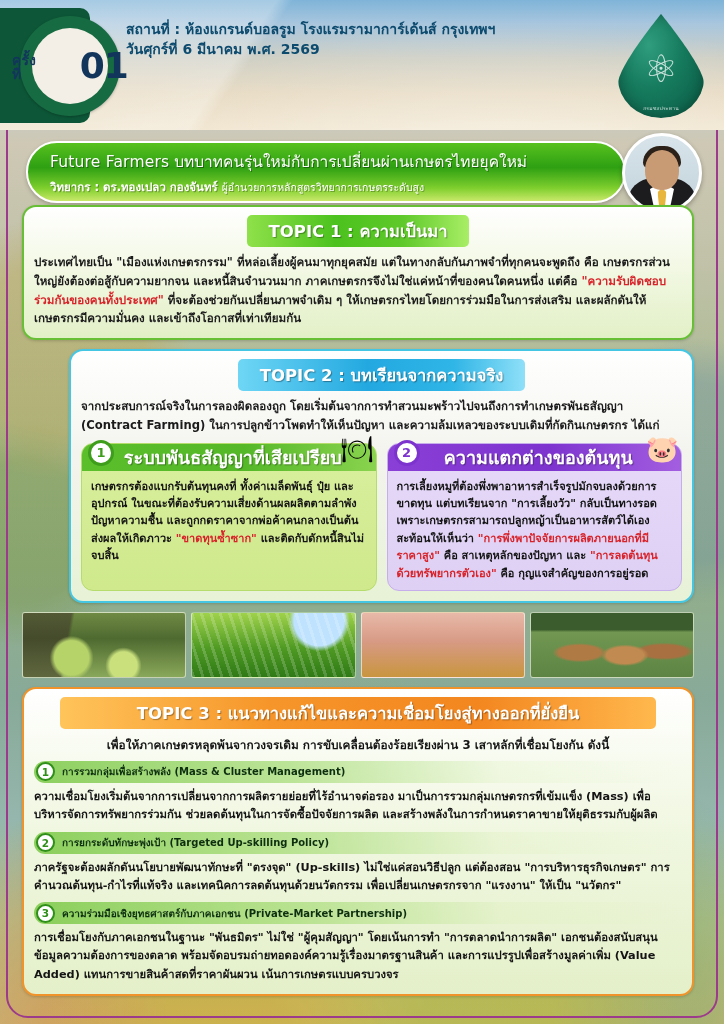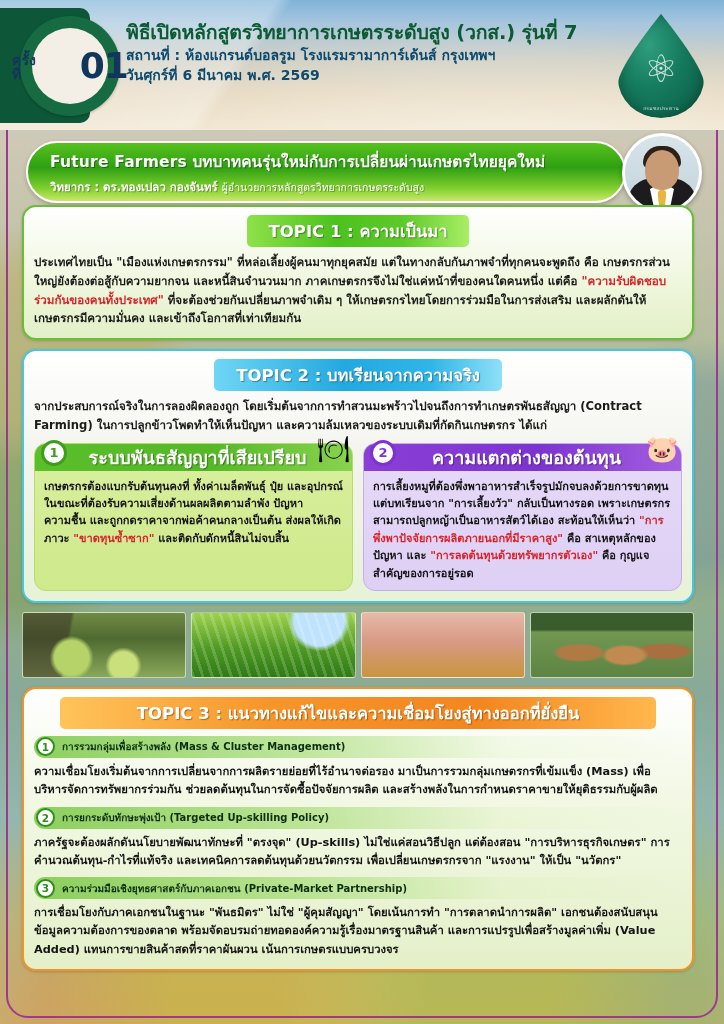--- a/index.html
+++ b/index.html
@@ -116,21 +116,21 @@
   
   .speaker-bar {
     position:absolute; left:26px; top:141px; width:600px; height:62px;
     border-radius: 31px;
     background: linear-gradient(180deg,#57c11e 0%, #2ea012 42%, #7fcf2e 78%, #c9e86a 100%);
     border: 2px solid #ffffff;
     box-shadow: 0 2px 4px rgba(0,0,0,.22);
     padding: 6px 90px 6px 22px;
     display:flex; flex-direction:column; justify-content:center;
   }
-  .speaker-line1 { font-size: 15.5px; font-weight:700; color:#ffffff;
+  .speaker-line1 { font-size: 15.5px; font-weight:400; color:#ffffff;
     text-shadow: 1px 1px 0 rgba(0,0,0,.35); white-space:nowrap; }
   .speaker-line1 .ff { letter-spacing:.2px; }
   .speaker-line2 { font-size: 11.5px; font-weight:700; color:#ffffff; margin-top:4px;
     text-shadow: 1px 1px 0 rgba(0,0,0,.3); white-space:nowrap; }
   .speaker-line2 .sub { font-weight:400; font-size:10.5px; }
 
   .speaker-photo {
     position:absolute; right:22px; top:133px; width:80px; height:80px;
     border-radius:50%; border:3px solid #ffffff; overflow:hidden;
     box-shadow:0 2px 5px rgba(0,0,0,.3);
@@ -260,21 +260,20 @@
   <div class="header-ribbon"></div>
 
   <div class="badge">
     <div class="badge-inner">
       <div class="badge-kicker">ครั้งที่</div>
       <div class="badge-num">01</div>
     </div>
   </div>
 
   <div class="header-titles">
-    <div class="title-1">พิธีเปิดหลักสูตรวิทยาการเกษตรระดับสูง (วกส.) รุ่นที่ 7</div>
     <div class="title-2">สถานที่ : ห้องแกรนด์บอลรูม โรงแรมรามาการ์เด้นส์ กรุงเทพฯ</div>
     <div class="title-3">วันศุกร์ที่ 6 มีนาคม พ.ศ. 2569</div>
   </div>
 
   <div class="logo-drop">
     <div class="logo-emblem">⚛</div>
     <div class="logo-caption">กรมชลประทาน</div>
   </div>
 </div>
 
@@ -298,21 +297,21 @@
 
 <div class="content">
 
   <div class="panel p1">
     <div class="topic-chip chip-green">TOPIC 1 : ความเป็นมา</div>
     <div class="body-text">
       <span>ประเทศไทยเป็น "เมืองแห่งเกษตรกรรม" ที่หล่อเลี้ยงผู้คนมาทุกยุคสมัย แต่ในทางกลับกันภาพจำที่ทุกคนจะพูดถึง คือ เกษตรกรส่วนใหญ่ยังต้องต่อสู้กับความยากจน และหนี้สินจำนวนมาก ภาคเกษตรกรจึงไม่ใช่แค่หน้าที่ของคนใดคนหนึ่ง แต่คือ </span><span class="hl-red">"ความรับผิดชอบร่วมกันของคนทั้งประเทศ"</span><span> ที่จะต้องช่วยกันเปลี่ยนภาพจำเดิม ๆ ให้เกษตรกรไทยโดยการร่วมมือในการส่งเสริม และผลักดันให้เกษตรกรมีความมั่นคง และเข้าถึงโอกาสที่เท่าเทียมกัน</span>
     </div>
   </div>
 
-  <div class="panel p2" style="margin-top:9px;">
+  <div class="panel p2" style="margin-top:9px;margin-left:47px;">
     <div class="topic-chip chip-blue">TOPIC 2 : บทเรียนจากความจริง</div>
     <div class="body-text">จากประสบการณ์จริงในการลองผิดลองถูก โดยเริ่มต้นจากการทำสวนมะพร้าวไปจนถึงการทำเกษตรพันธสัญญา (Contract Farming) ในการปลูกข้าวโพดทำให้เห็นปัญหา และความล้มเหลวของระบบเดิมที่กัดกินเกษตรกร ได้แก่</div>
 
     <div class="subrow">
 
       <div class="subcard green">
         <div class="sub-head green">
           <div class="sub-num green">1</div>
           <div class="sub-title">ระบบพันธสัญญาที่เสียเปรียบ</div>
           <div class="sub-emoji">🍽</div>
@@ -337,20 +336,21 @@
 
   <div class="photostrip">
     <div class="ph ph1"></div>
     <div class="ph ph2"></div>
     <div class="ph ph3"></div>
     <div class="ph ph4"></div>
   </div>
 
   <div class="panel p3" style="margin-top:9px;">
     <div class="topic-chip chip-orange">TOPIC 3 : แนวทางแก้ไขและความเชื่อมโยงสู่ทางออกที่ยั่งยืน</div>
+    <div class="lead-text">เพื่อให้ภาคเกษตรหลุดพ้นจากวงจรเดิม การขับเคลื่อนต้องร้อยเรียงผ่าน 3 เสาหลักที่เชื่อมโยงกัน ดังนี้</div>
 
     <div class="pillar-head">
       <div class="pillar-bar"></div>
       <div class="pillar-num">1</div>
       <div class="pillar-title">การรวมกลุ่มเพื่อสร้างพลัง (Mass &amp; Cluster Management)</div>
     </div>
     <div class="pillar-body">ความเชื่อมโยงเริ่มต้นจากการเปลี่ยนจากการผลิตรายย่อยที่ไร้อำนาจต่อรอง มาเป็นการรวมกลุ่มเกษตรกรที่เข้มแข็ง (Mass) เพื่อบริหารจัดการทรัพยากรร่วมกัน ช่วยลดต้นทุนในการจัดซื้อปัจจัยการผลิต และสร้างพลังในการกำหนดราคาขายให้ยุติธรรมกับผู้ผลิต</div>
 
     <div class="pillar-head">
       <div class="pillar-bar"></div>

